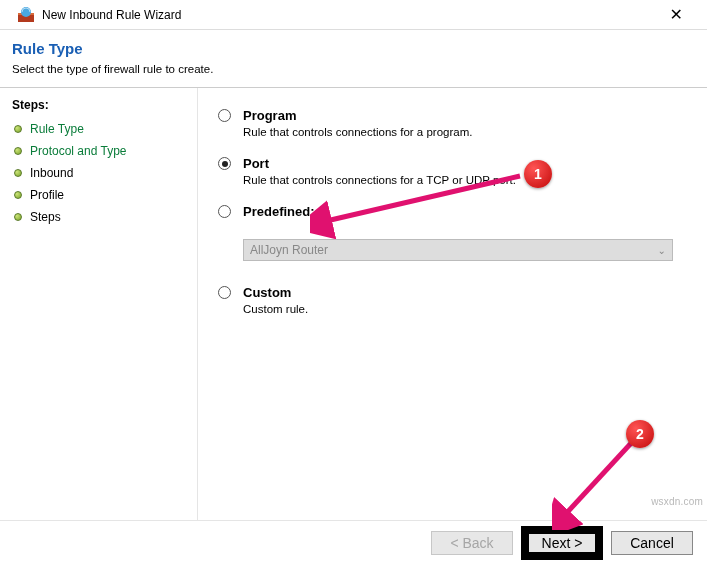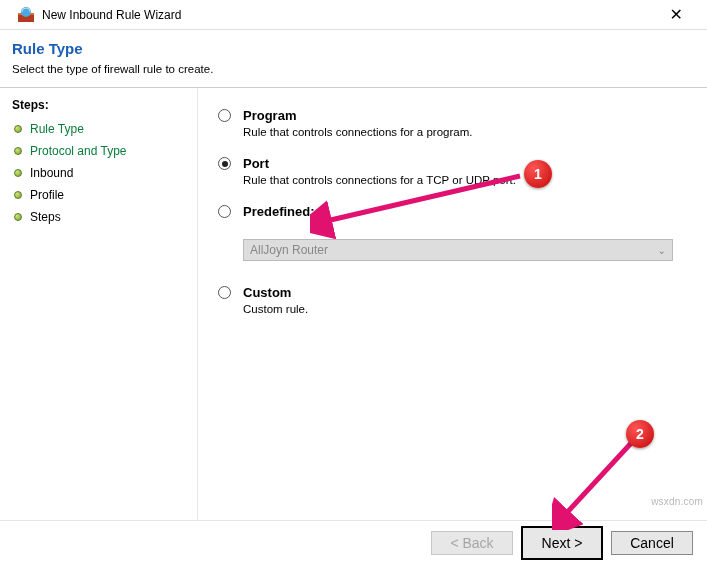--- a/index.html
+++ b/index.html
@@ -96,21 +96,21 @@
   }
   .btn {
     min-width: 82px; height: 24px;
     font-size: 14px; font-family: inherit;
     border: 1px solid #888;
     background: #e7e7e7;
     display: flex; align-items: center; justify-content: center;
     cursor: default;
   }
   .btn.disabled { color: #a6a6a6; border-color: #c7c7c7; }
-  .btn.primary { border: 2px solid #000000; background: #e7e7e7; color: #000; height: 34px; }
+  .btn.primary { border: 8px solid #000000; background: #e7e7e7; color: #000; height: 34px; }
   
   .callout {
     position: absolute;
     width: 28px; height: 28px; border-radius: 50%;
     background: radial-gradient(circle at 35% 30%, #ff5454, #c20808);
     color: #fff; font-weight: bold; font-size: 14px;
     display: flex; align-items: center; justify-content: center;
     box-shadow: 0 1px 3px rgba(0,0,0,0.4);
     z-index: 20;
   }

